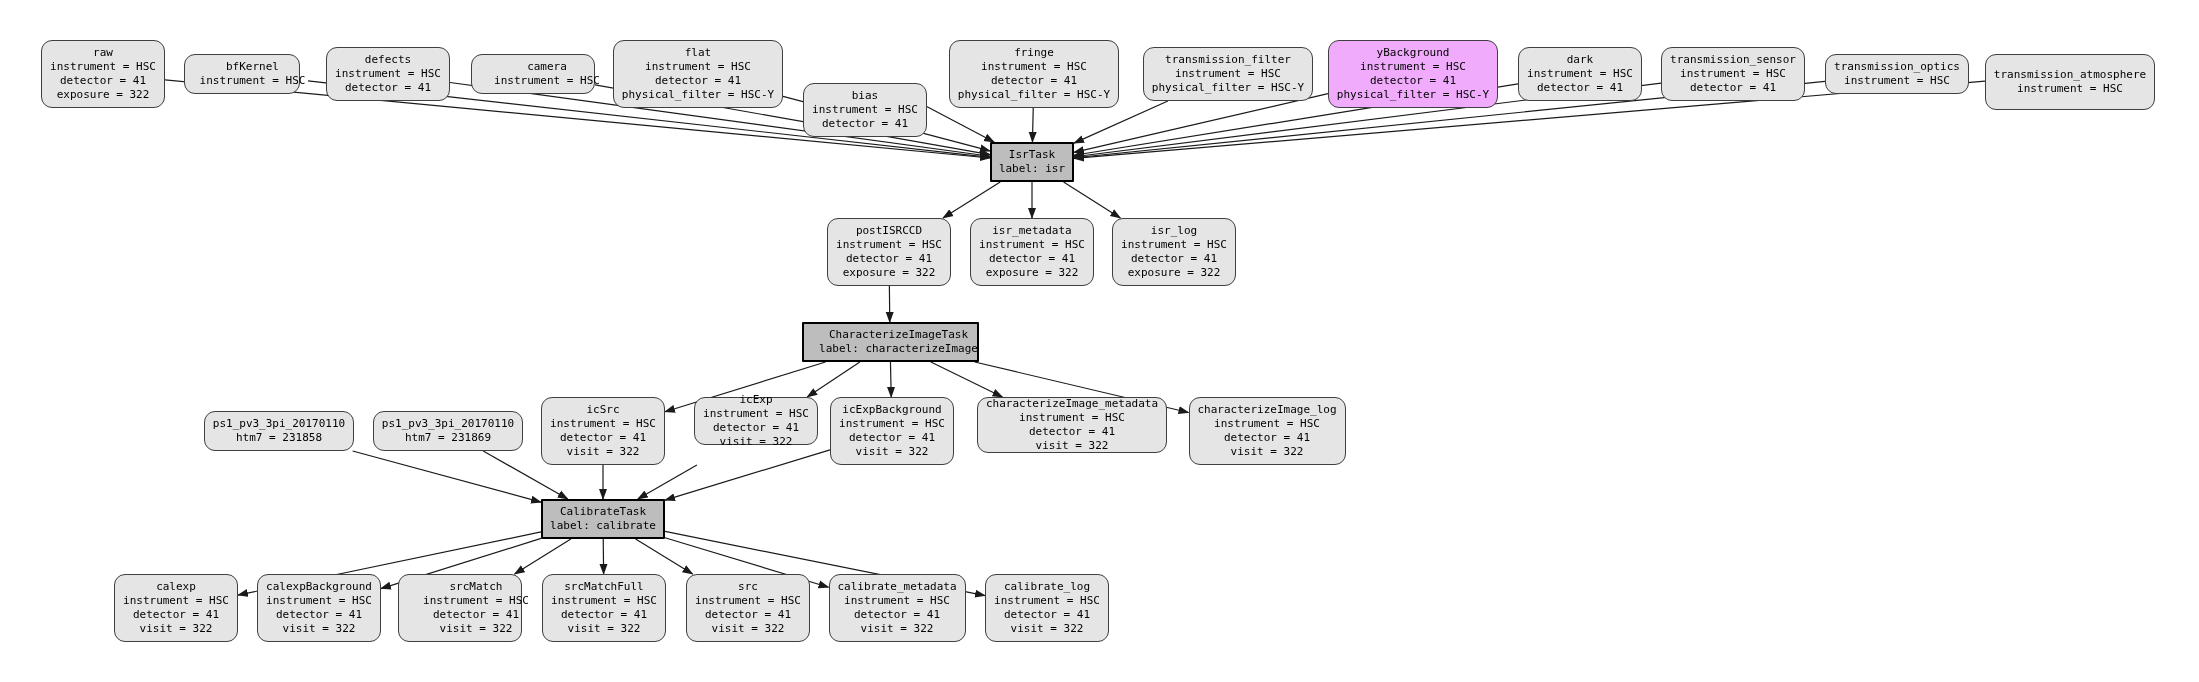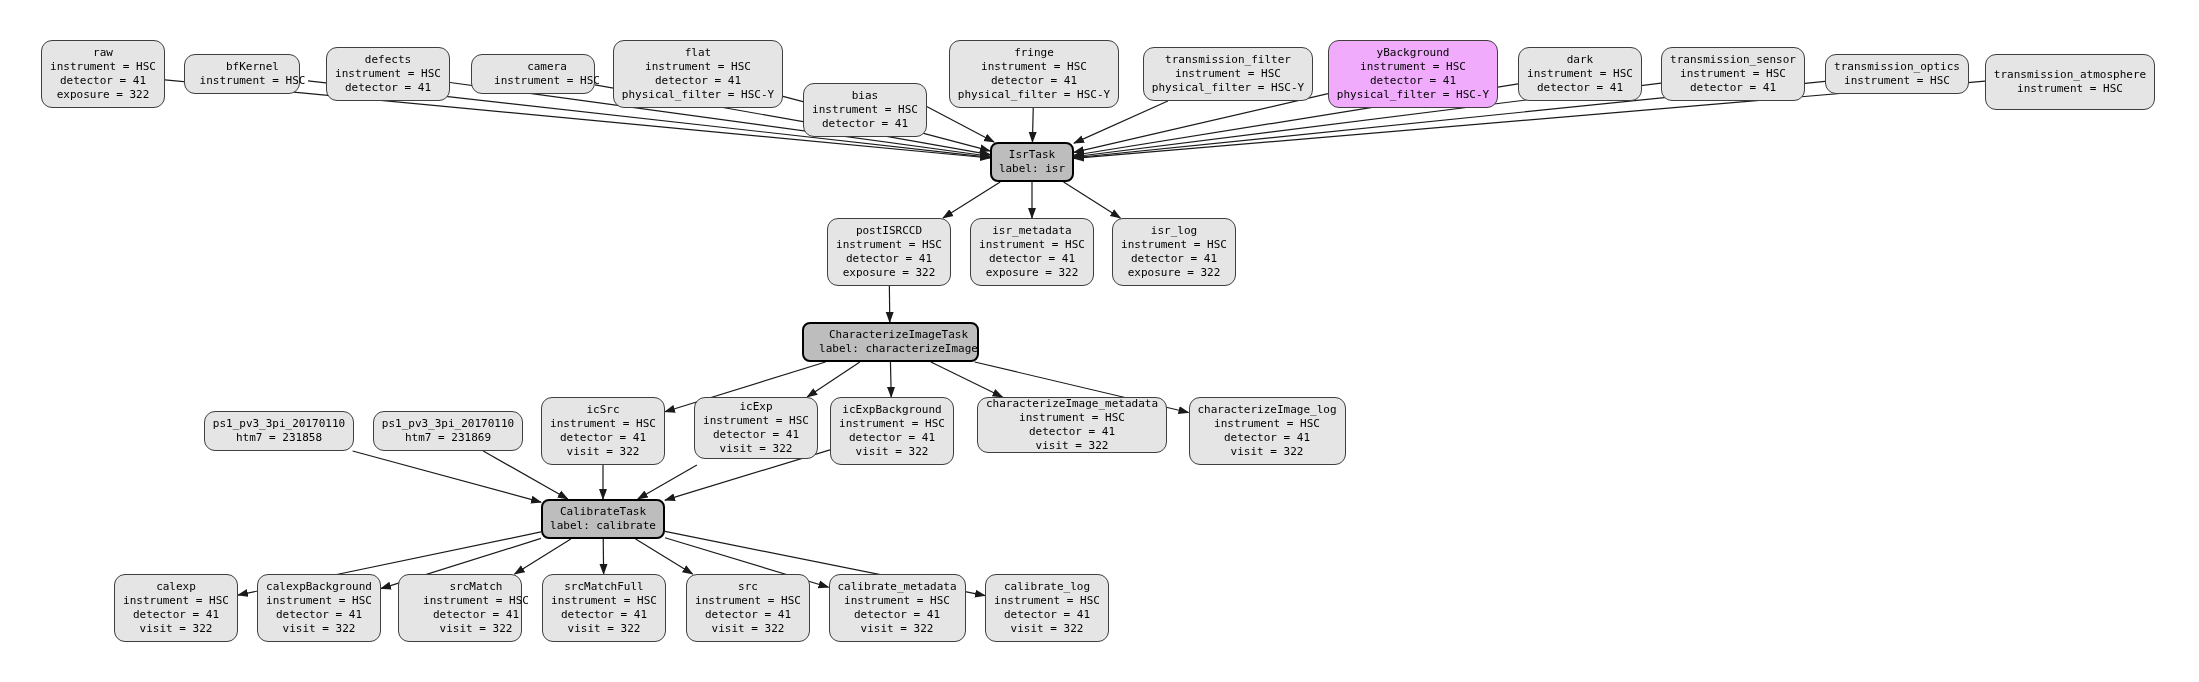--- a/index.html
+++ b/index.html
@@ -16,21 +16,21 @@
     flex-direction: column;
     justify-content: center;
     align-items: center;
     text-align: center;
     font-size: 11px;
     line-height: 14px;
     white-space: pre;
     color: #000;
   }
   .node.dataset { border-radius: 11px; }
-  .node.task { border-radius: 8px; }
+  .node.task { border-radius: 1px; }
 </style>
 </head>
 <body>
 
 <div class="diagram" style="width: 2199px; height: 682px; background: rgb(255, 255, 255);">
     <svg width="2199" height="682" class="edges-layer">
       <defs>
         <marker id="arrow" markerUnits="userSpaceOnUse" markerWidth="12" markerHeight="9" refX="10" refY="4.5" orient="auto">
           <path d="M0,0.5 L11,4.5 L0,8.5 Z" fill="#1a1a1a"></path>
         </marker>
@@ -84,21 +84,21 @@
     <div class="node dataset" style="left: 1825px; top: 54px; width: 144px; height: 40px; background: rgb(229, 229, 229); border: 1.5px solid rgb(63, 63, 63); color: rgb(0, 0, 0);"><div>transmission_optics</div><div>instrument = HSC</div></div>
     <div class="node dataset" style="left: 1985px; top: 54px; width: 170px; height: 56px; background: rgb(229, 229, 229); border: 1.5px solid rgb(63, 63, 63); color: rgb(0, 0, 0); align-items: center;"><div>transmission_atmosphere</div><div>instrument = HSC</div></div>
     <div class="node task" style="left: 990px; top: 142px; width: 84px; height: 40px; background: rgb(189, 189, 189); border: 2px solid rgb(0, 0, 0); color: rgb(0, 0, 0);"><div>IsrTask</div><div>label: isr</div></div>
     <div class="node dataset" style="left: 827px; top: 218px; width: 124px; height: 68px; background: rgb(229, 229, 229); border: 1.5px solid rgb(63, 63, 63); color: rgb(0, 0, 0);"><div>postISRCCD</div><div>instrument = HSC</div><div>detector = 41</div><div>exposure = 322</div></div>
     <div class="node dataset" style="left: 970px; top: 218px; width: 124px; height: 68px; background: rgb(229, 229, 229); border: 1.5px solid rgb(63, 63, 63); color: rgb(0, 0, 0);"><div>isr_metadata</div><div>instrument = HSC</div><div>detector = 41</div><div>exposure = 322</div></div>
     <div class="node dataset" style="left: 1112px; top: 218px; width: 124px; height: 68px; background: rgb(229, 229, 229); border: 1.5px solid rgb(63, 63, 63); color: rgb(0, 0, 0);"><div>isr_log</div><div>instrument = HSC</div><div>detector = 41</div><div>exposure = 322</div></div>
     <div class="node task" style="left: 801.5px; top: 322px; width: 177px; height: 40px; background: rgb(189, 189, 189); border: 2px solid rgb(0, 0, 0); color: rgb(0, 0, 0); padding-left: 17px;"><div>CharacterizeImageTask</div><div>label: characterizeImage</div></div>
     <div class="node dataset" style="left: 204px; top: 411px; width: 150px; height: 40px; background: rgb(229, 229, 229); border: 1.5px solid rgb(63, 63, 63); color: rgb(0, 0, 0);"><div>ps1_pv3_3pi_20170110</div><div>htm7 = 231858</div></div>
     <div class="node dataset" style="left: 373px; top: 411px; width: 150px; height: 40px; background: rgb(229, 229, 229); border: 1.5px solid rgb(63, 63, 63); color: rgb(0, 0, 0);"><div>ps1_pv3_3pi_20170110</div><div>htm7 = 231869</div></div>
     <div class="node dataset" style="left: 541px; top: 397px; width: 124px; height: 68px; background: rgb(229, 229, 229); border: 1.5px solid rgb(63, 63, 63); color: rgb(0, 0, 0);"><div>icSrc</div><div>instrument = HSC</div><div>detector = 41</div><div>visit = 322</div></div>
-    <div class="node dataset" style="left: 694px; top: 397px; width: 124px; height: 62px; background: rgb(229, 229, 229); border: 1.5px solid rgb(63, 63, 63); color: rgb(0, 0, 0);"><div>icExp</div><div>instrument = HSC</div><div>detector = 41</div><div>visit = 322</div></div>
+    <div class="node dataset" style="left: 694px; top: 397px; width: 124px; height: 48px; background: rgb(229, 229, 229); border: 1.5px solid rgb(63, 63, 63); color: rgb(0, 0, 0);"><div>icExp</div><div>instrument = HSC</div><div>detector = 41</div><div>visit = 322</div></div>
     <div class="node dataset" style="left: 830px; top: 397px; width: 124px; height: 68px; background: rgb(229, 229, 229); border: 1.5px solid rgb(63, 63, 63); color: rgb(0, 0, 0);"><div>icExpBackground</div><div>instrument = HSC</div><div>detector = 41</div><div>visit = 322</div></div>
     <div class="node dataset" style="left: 977px; top: 397px; width: 190px; height: 56px; background: rgb(229, 229, 229); border: 1.5px solid rgb(63, 63, 63); color: rgb(0, 0, 0);"><div>characterizeImage_metadata</div><div>instrument = HSC</div><div>detector = 41</div><div>visit = 322</div></div>
     <div class="node dataset" style="left: 1188.5px; top: 397px; width: 157px; height: 68px; background: rgb(229, 229, 229); border: 1.5px solid rgb(63, 63, 63); color: rgb(0, 0, 0);"><div>characterizeImage_log</div><div>instrument = HSC</div><div>detector = 41</div><div>visit = 322</div></div>
     <div class="node task" style="left: 541px; top: 499px; width: 124px; height: 40px; background: rgb(189, 189, 189); border: 2px solid rgb(0, 0, 0); color: rgb(0, 0, 0);"><div>CalibrateTask</div><div>label: calibrate</div></div>
     <div class="node dataset" style="left: 114px; top: 574px; width: 124px; height: 68px; background: rgb(229, 229, 229); border: 1.5px solid rgb(63, 63, 63); color: rgb(0, 0, 0);"><div>calexp</div><div>instrument = HSC</div><div>detector = 41</div><div>visit = 322</div></div>
     <div class="node dataset" style="left: 257px; top: 574px; width: 124px; height: 68px; background: rgb(229, 229, 229); border: 1.5px solid rgb(63, 63, 63); color: rgb(0, 0, 0);"><div>calexpBackground</div><div>instrument = HSC</div><div>detector = 41</div><div>visit = 322</div></div>
     <div class="node dataset" style="left: 398px; top: 574px; width: 124px; height: 68px; background: rgb(229, 229, 229); border: 1.5px solid rgb(63, 63, 63); color: rgb(0, 0, 0); padding-left: 32px;"><div>srcMatch</div><div>instrument = HSC</div><div>detector = 41</div><div>visit = 322</div></div>
     <div class="node dataset" style="left: 542px; top: 574px; width: 124px; height: 68px; background: rgb(229, 229, 229); border: 1.5px solid rgb(63, 63, 63); color: rgb(0, 0, 0);"><div>srcMatchFull</div><div>instrument = HSC</div><div>detector = 41</div><div>visit = 322</div></div>
     <div class="node dataset" style="left: 686px; top: 574px; width: 124px; height: 68px; background: rgb(229, 229, 229); border: 1.5px solid rgb(63, 63, 63); color: rgb(0, 0, 0);"><div>src</div><div>instrument = HSC</div><div>detector = 41</div><div>visit = 322</div></div>
     <div class="node dataset" style="left: 828.5px; top: 574px; width: 137px; height: 68px; background: rgb(229, 229, 229); border: 1.5px solid rgb(63, 63, 63); color: rgb(0, 0, 0);"><div>calibrate_metadata</div><div>instrument = HSC</div><div>detector = 41</div><div>visit = 322</div></div>

